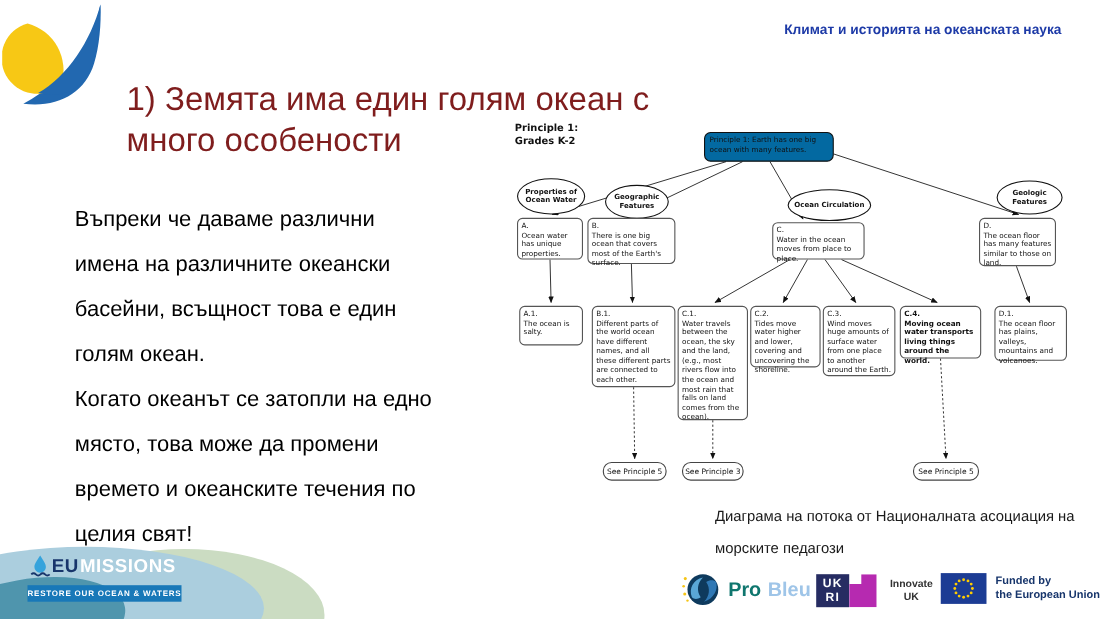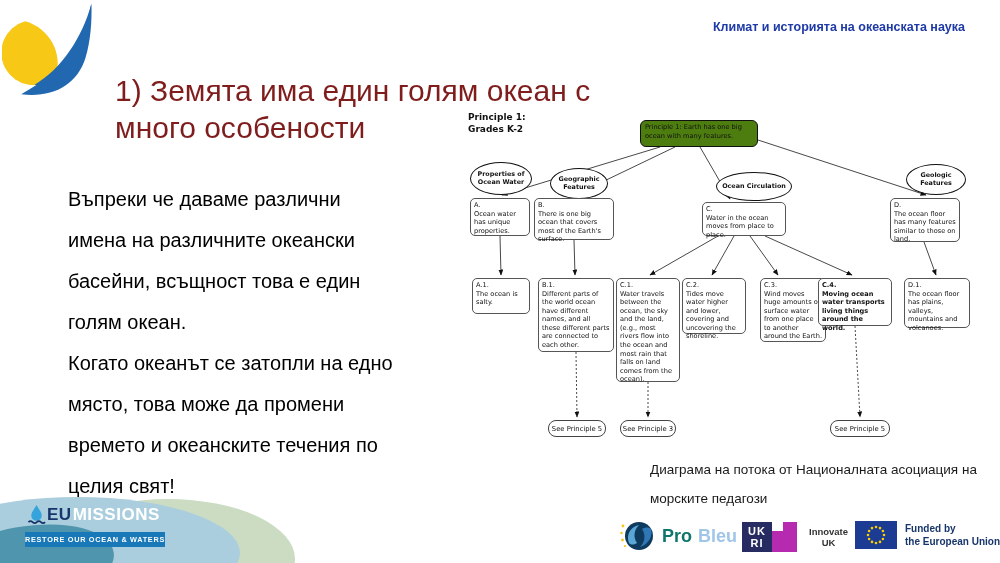--- a/index.html
+++ b/index.html
@@ -14,21 +14,21 @@
   
   .body{position:absolute;left:68px;top:179px;color:#000;font-size:20px;}
   .body div{line-height:41px;white-space:nowrap;}
 
   
   .diagram{position:absolute;left:460px;top:110px;width:540px;height:345px;
            font-family:"DejaVu Sans",sans-serif;color:#111;}
   .dlabel{position:absolute;left:8px;top:2px;font-weight:bold;font-size:9px;line-height:1.3;}
   .connectors{position:absolute;left:0;top:0;}
   .root{position:absolute;left:180px;top:10px;width:118px;height:27px;border:1.6px solid #111;
-        border-radius:6px;background:#4d7c0f;font-size:6.6px;line-height:1.35;padding:2px 4px;box-sizing:border-box;}
+        border-radius:6px;background:#0369a1;font-size:6.6px;line-height:1.35;padding:2px 4px;box-sizing:border-box;}
   .ell{position:absolute;border:1.8px solid #111;border-radius:50%;background:#fff;display:flex;
        align-items:center;justify-content:center;text-align:center;font-weight:bold;font-size:6.4px;
        line-height:1.15;padding:2px;box-sizing:border-box;}
   .node{position:absolute;border:1px solid #555;border-radius:5px;background:#fff;font-size:6.6px;
         line-height:1.3;padding:2px 3px;box-sizing:border-box;}
   .nid{display:block;}
   .see{position:absolute;top:310px;height:17px;border:1px solid #444;border-radius:8px;background:#fff;
        font-size:6.8px;display:flex;align-items:center;justify-content:center;box-sizing:border-box;}
 
   
@@ -144,21 +144,21 @@
     </div>
     <div class="node" style="left:78px;top:168px;width:76px;height:74px;">
       <span class="nid">B.1.</span><span>Different parts of the world ocean have different names, and all these different parts are connected to each other.</span>
     </div>
     <div class="node" style="left:156px;top:168px;width:64px;height:104px;">
       <span class="nid">C.1.</span><span>Water travels between the ocean, the sky and the land, (e.g., most rivers flow into the ocean and most rain that falls on land comes from the ocean).</span>
     </div>
     <div class="node" style="left:222px;top:168px;width:64px;height:56px;">
       <span class="nid">C.2.</span><span>Tides move water higher and lower, covering and uncovering the shoreline.</span>
     </div>
-    <div class="node" style="left:300px;top:168px;width:66px;height:64px;">
+    <div class="node" style="left:288px;top:168px;width:66px;height:64px;">
       <span class="nid">C.3.</span><span>Wind moves huge amounts of surface water from one place to another around the Earth.</span>
     </div>
     <div class="node" style="left:358px;top:168px;width:74px;height:48px;font-weight:bold;">
       <span class="nid">C.4.</span><span>Moving ocean water transports living things around the world.</span>
     </div>
     <div class="node" style="left:444px;top:168px;width:66px;height:50px;">
       <span class="nid">D.1.</span><span>The ocean floor has plains, valleys, mountains and volcanoes.</span>
     </div>
 
     <div class="see" style="left:88px;width:58px;">See Principle 5</div>

